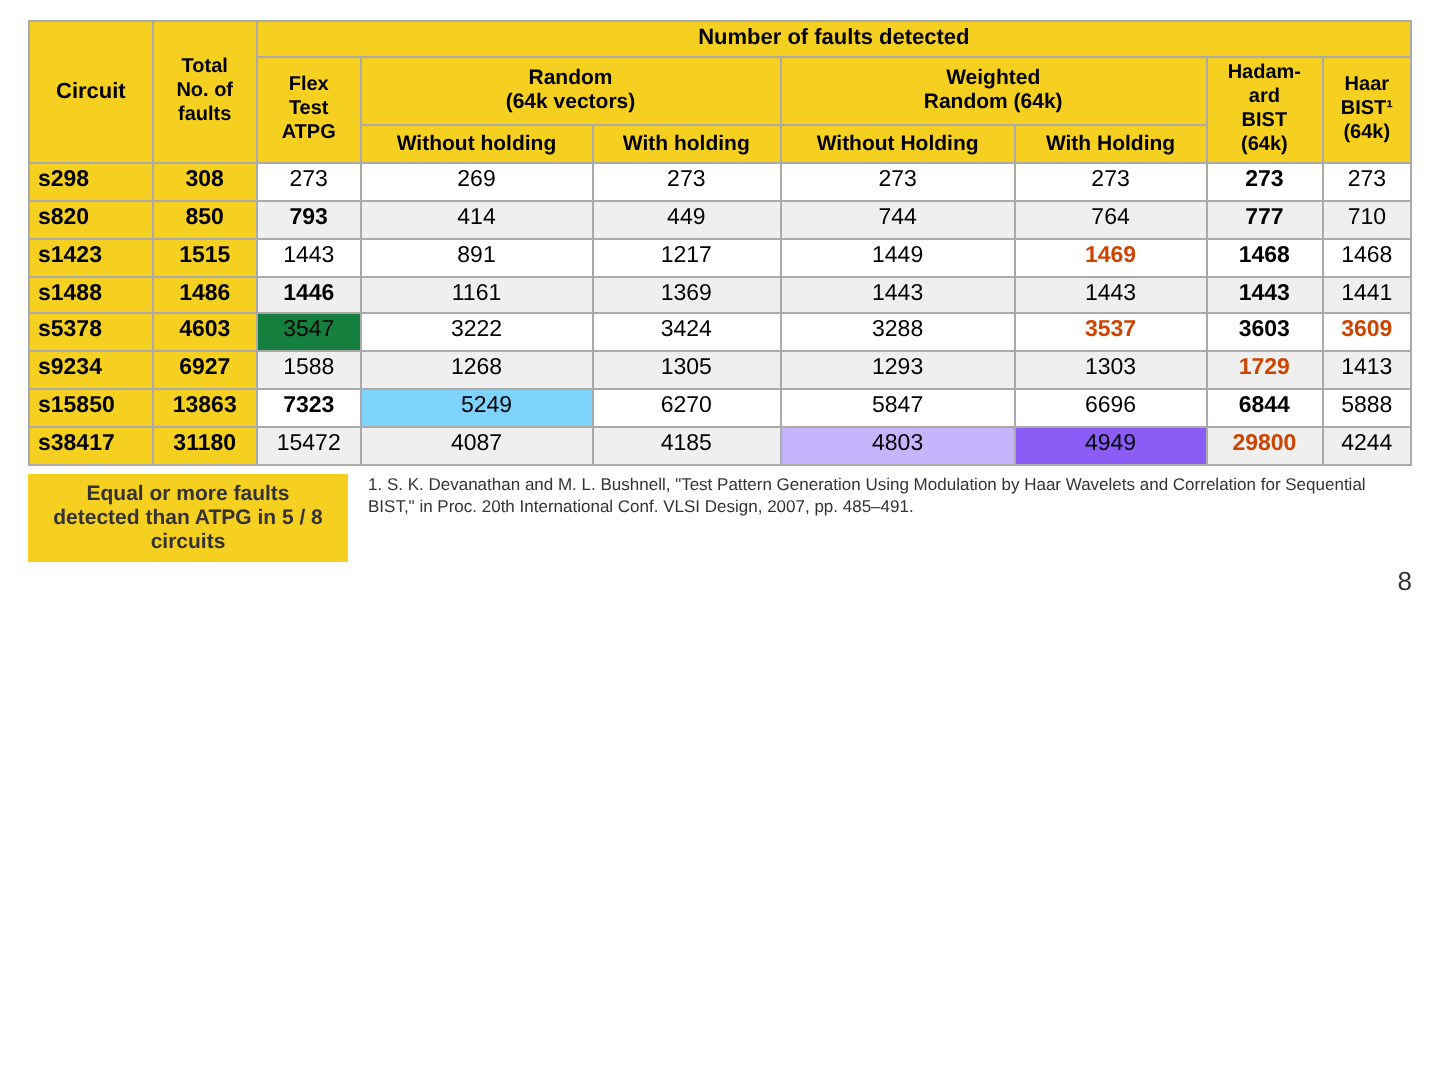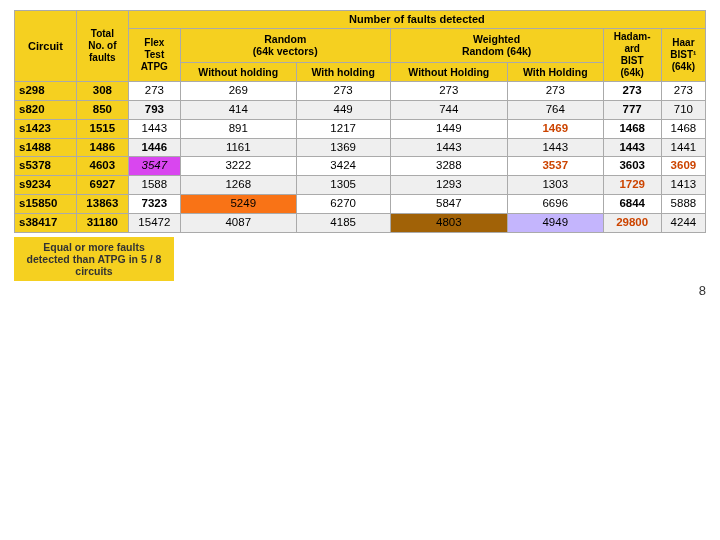--- a/index.html
+++ b/index.html
@@ -160,21 +160,21 @@
     <td style="background:#efefef;">1161</td>
     <td style="background:#efefef;">1369</td>
     <td style="background:#efefef;">1443</td>
     <td style="background:#efefef;">1443</td>
     <td style="background:#efefef;font-weight:bold;">1443</td>
     <td style="background:#efefef;">1441</td>
   </tr>
           <tr>
     <td class="row-label" style="background:#f5d020 !important;">s5378</td>
     <td class="total-col" style="background:#f5d020 !important;">4603</td>
-    <td style="background:#d946ef;font-style:italic;">3547</td>
+    <td style="background:#15803d;">3547</td>
     <td style="background:#fff;">3222</td>
     <td style="background:#fff;margin-top:19px;">3424</td>
     <td style="background:#fff;">3288</td>
     <td style="background:#fff;font-weight:bold;color:#cc4400;">3537</td>
     <td style="background:#fff;font-weight:bold;">3603</td>
     <td style="background:#fff;font-weight:bold;color:#cc4400;">3609</td>
   </tr>
           <tr>
     <td class="row-label" style="background:#f5d020 !important;">s9234</td>
     <td class="total-col" style="background:#f5d020 !important;">6927</td>
@@ -183,41 +183,44 @@
     <td style="background:#efefef;">1305</td>
     <td style="background:#efefef;">1293</td>
     <td style="background:#efefef;">1303</td>
     <td style="background:#efefef;font-weight:bold;color:#cc4400;">1729</td>
     <td style="background:#efefef;">1413</td>
   </tr>
           <tr>
     <td class="row-label" style="background:#f5d020 !important;">s15850</td>
     <td class="total-col" style="background:#f5d020 !important;">13863</td>
     <td style="background:#fff;font-weight:bold;">7323</td>
-    <td style="background:#f97316;padding-left:13px;">5249</td>
+    <td style="background:#7dd3fc;padding-left:13px;">5249</td>
     <td style="background:#fff;">6270</td>
     <td style="background:#fff;">5847</td>
     <td style="background:#fff;">6696</td>
     <td style="background:#fff;font-weight:bold;">6844</td>
     <td style="background:#fff;">5888</td>
   </tr>
           <tr>
     <td class="row-label" style="background:#f5d020 !important;">s38417</td>
     <td class="total-col" style="background:#f5d020 !important;">31180</td>
     <td style="background:#efefef;">15472</td>
     <td style="background:#efefef;">4087</td>
     <td style="background:#efefef;">4185</td>
-    <td style="background:#a16207;">4803</td>
-    <td style="background:#c4b5fd;">4949</td>
+    <td style="background:#c4b5fd;">4803</td>
+    <td style="background:#8b5cf6;">4949</td>
     <td style="background:#efefef;font-weight:bold;color:#cc4400;">29800</td>
     <td style="background:#efefef;">4244</td>
   </tr>
         </tbody>
     </table>
   </div>
 
   <div class="footer-row">
     <div class="footer-left">
       <span>Equal or more faults detected than ATPG in 5 / 8 circuits</span>
     </div>
+    <div class="footer-right">
+      <span>1. S. K. Devanathan and M. L. Bushnell, "Test Pattern Generation Using Modulation by Haar Wavelets and Correlation for Sequential BIST," in Proc. 20th International Conf. VLSI Design, 2007, pp. 485–491.</span>
+    </div>
   </div>
   <div class="page-num">8</div>
 </div>
 
 </body></html>

